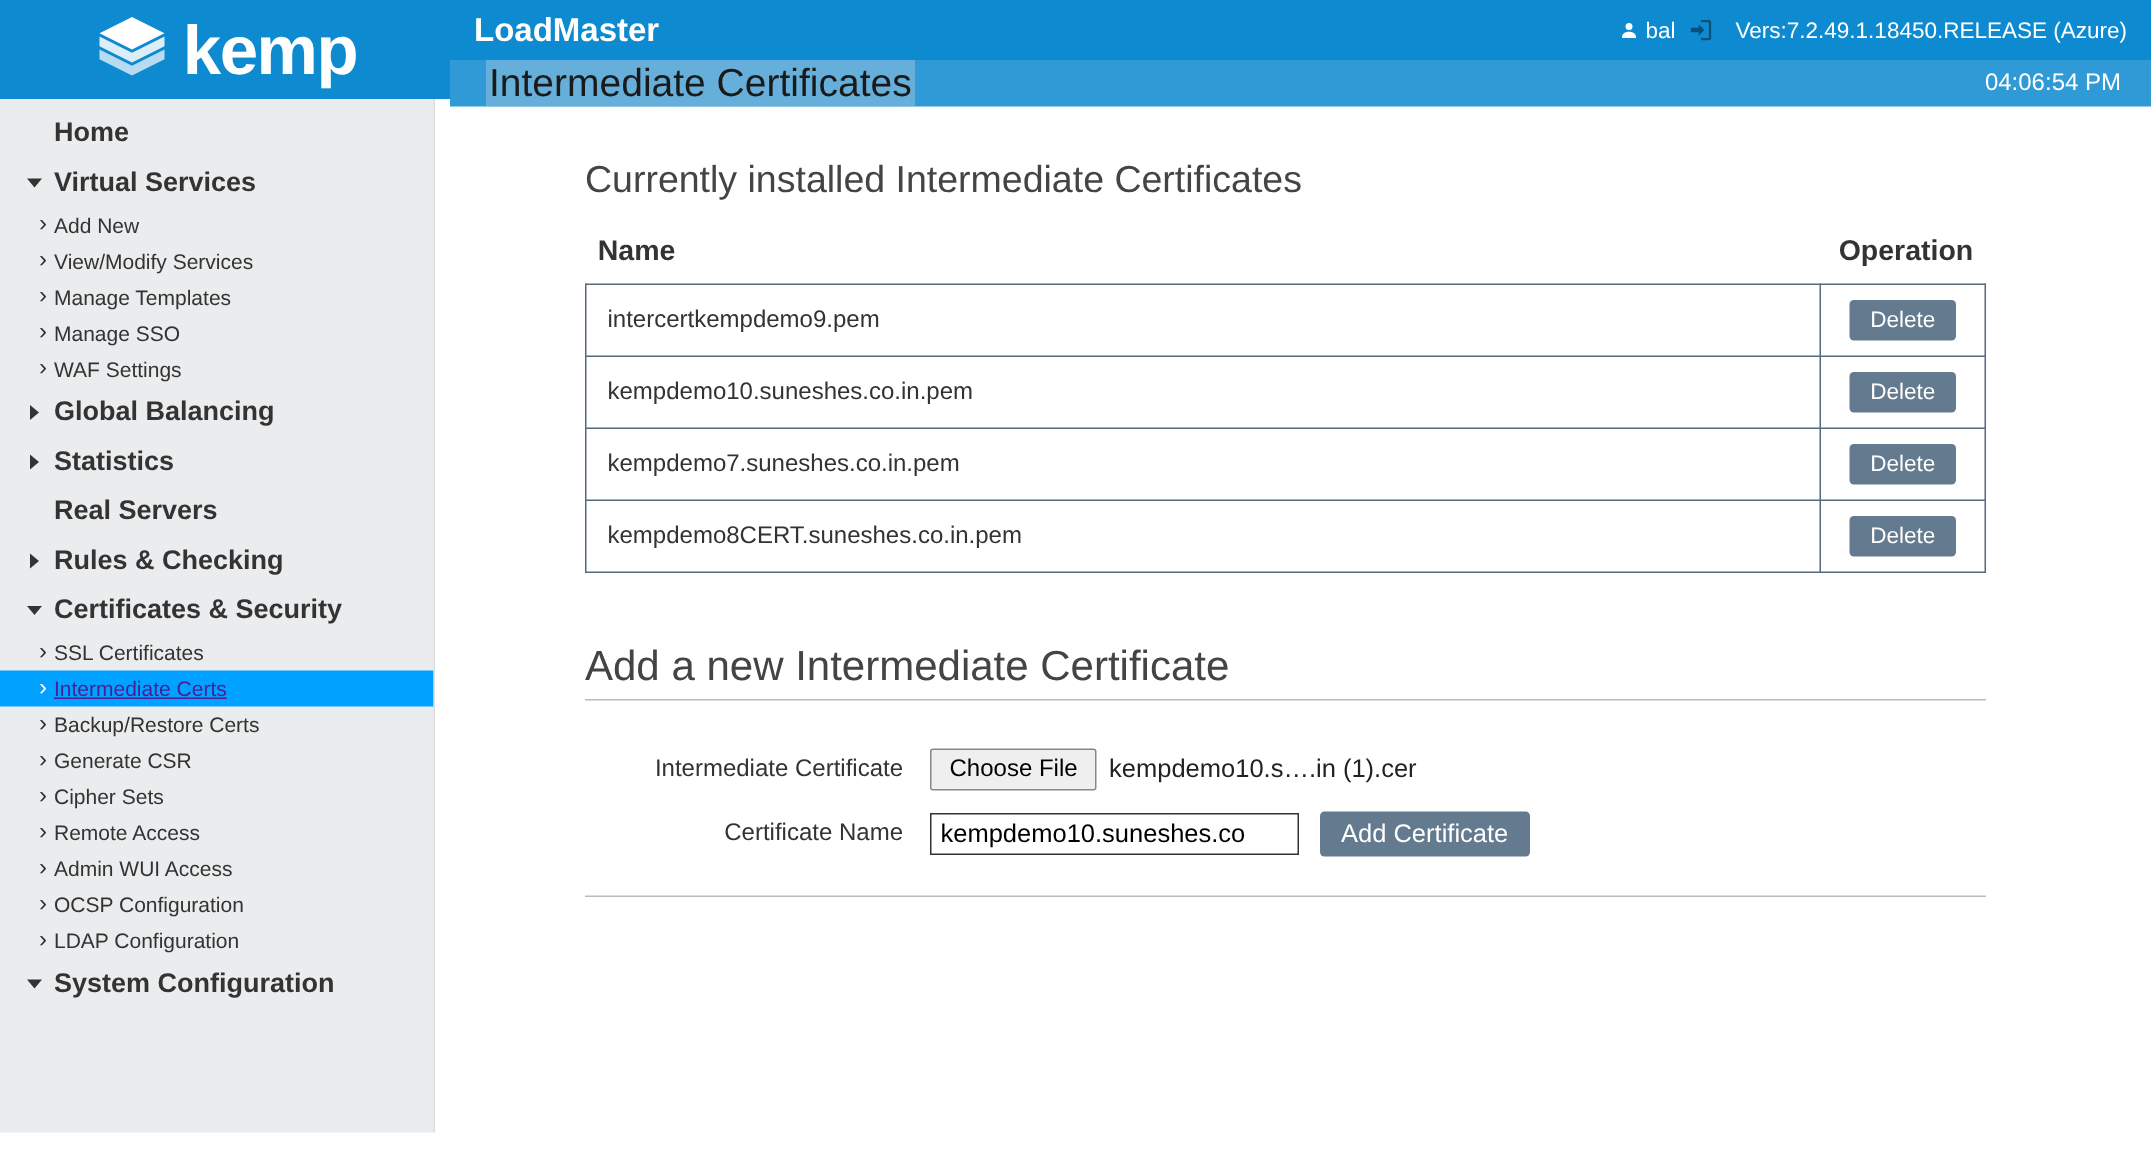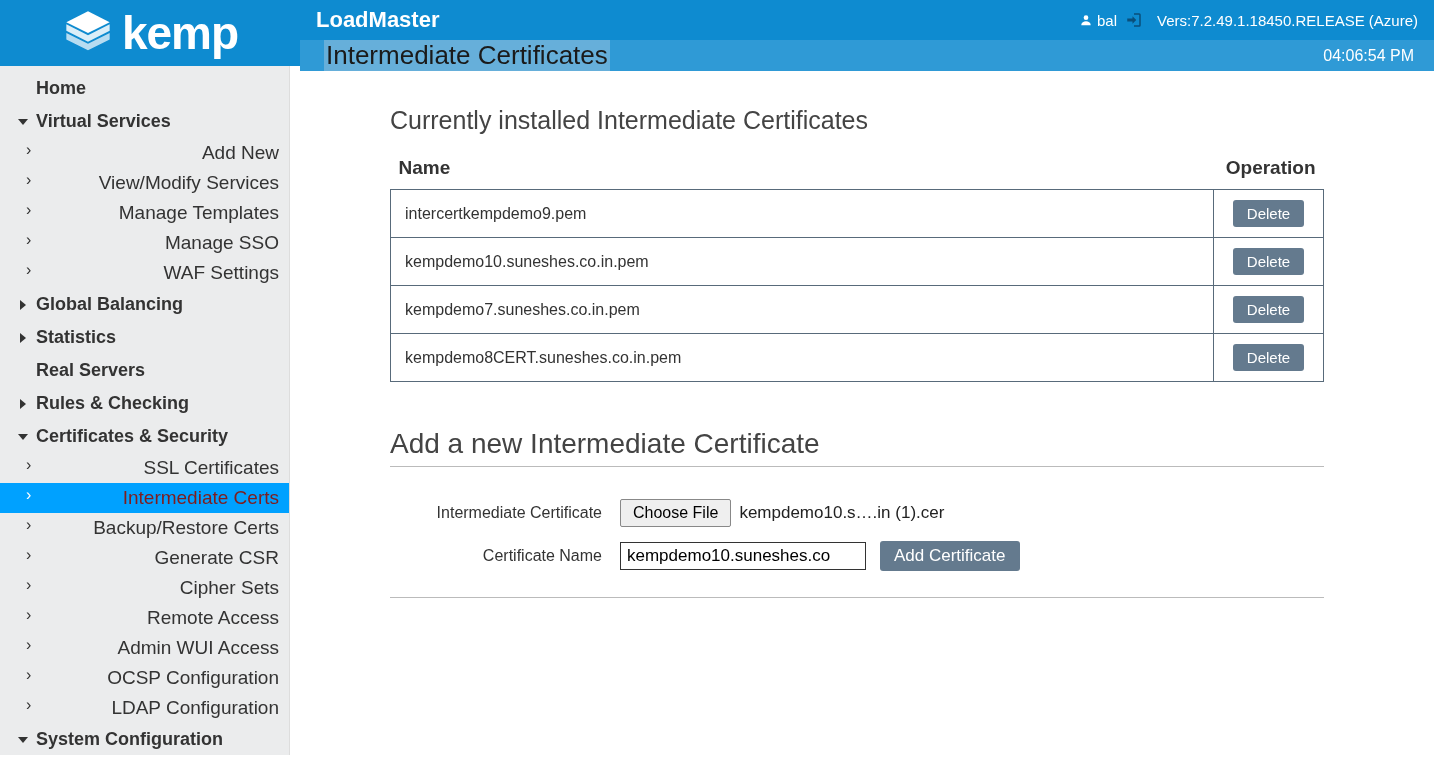--- a/index.html
+++ b/index.html
@@ -94,34 +94,33 @@
   }
   .nav-simple {
     padding: 6px 10px 6px 36px;
     font-size: 18px;
     font-weight: 600;
     color: #333;
     cursor: pointer;
   }
   .nav-sub {
     padding: 4px 10px 4px 36px;
-    font-size: 19px;
+    font-size: 14px;
     color: #333;
     cursor: pointer;
     position: relative;
-    text-align: right;
   }
   .nav-sub::before {
     content: "›";
     position: absolute;
     left: 26px;
     top: 3px;
     font-size: 16px;
   }
-  .nav-sub.active { background: #00a1ff; color: #7f1d1d; }
+  .nav-sub.active { background: #00a1ff; color: #4c1d95; text-decoration: underline; }
   .nav-sub.active::before { color: #fff; }
 
   .main {
     flex: 1;
     padding: 40px 110px 40px 100px;
     overflow-y: auto;
   }
   .section-heading {
     font-size: 25px;
     font-weight: 400;

